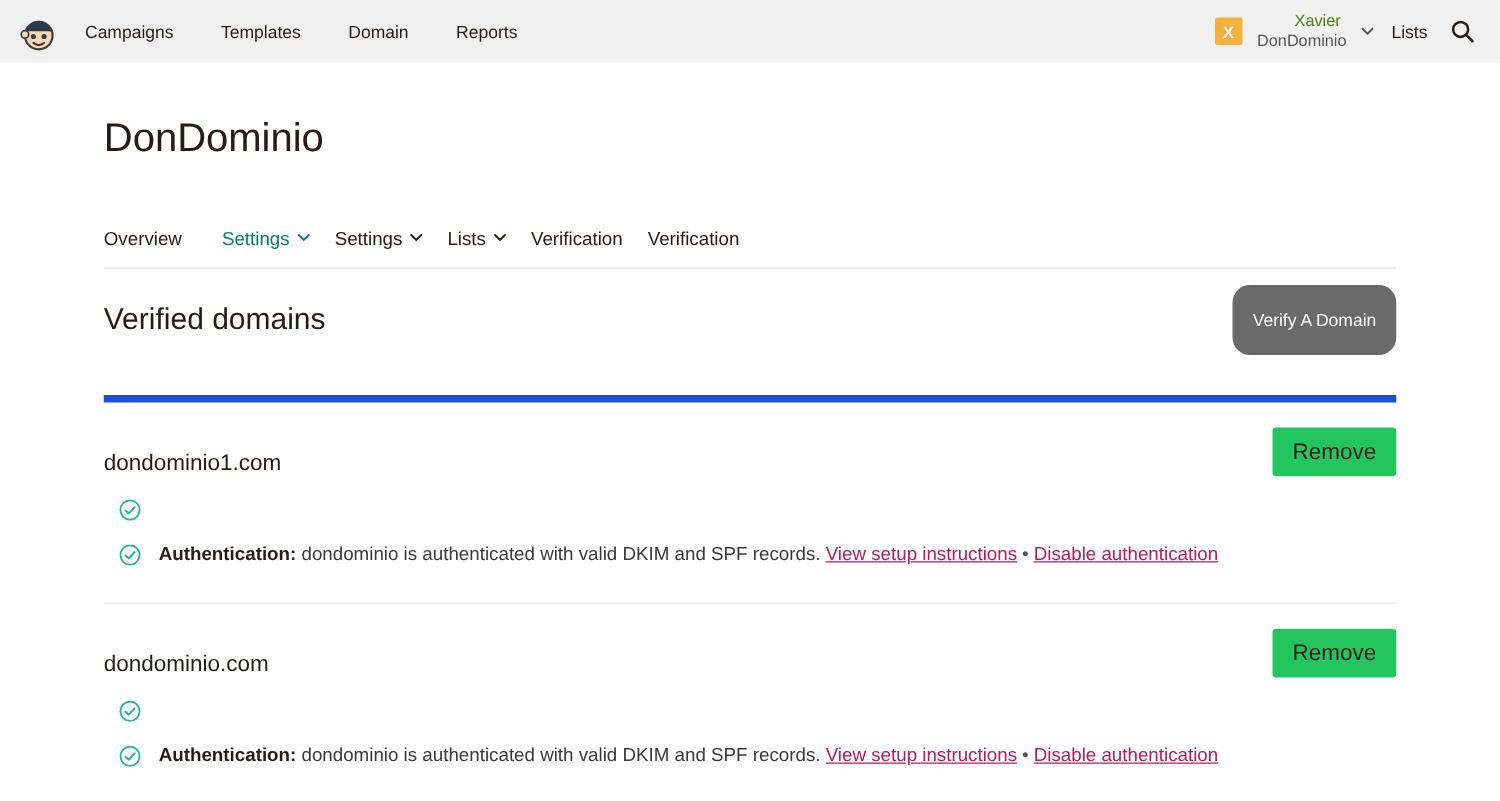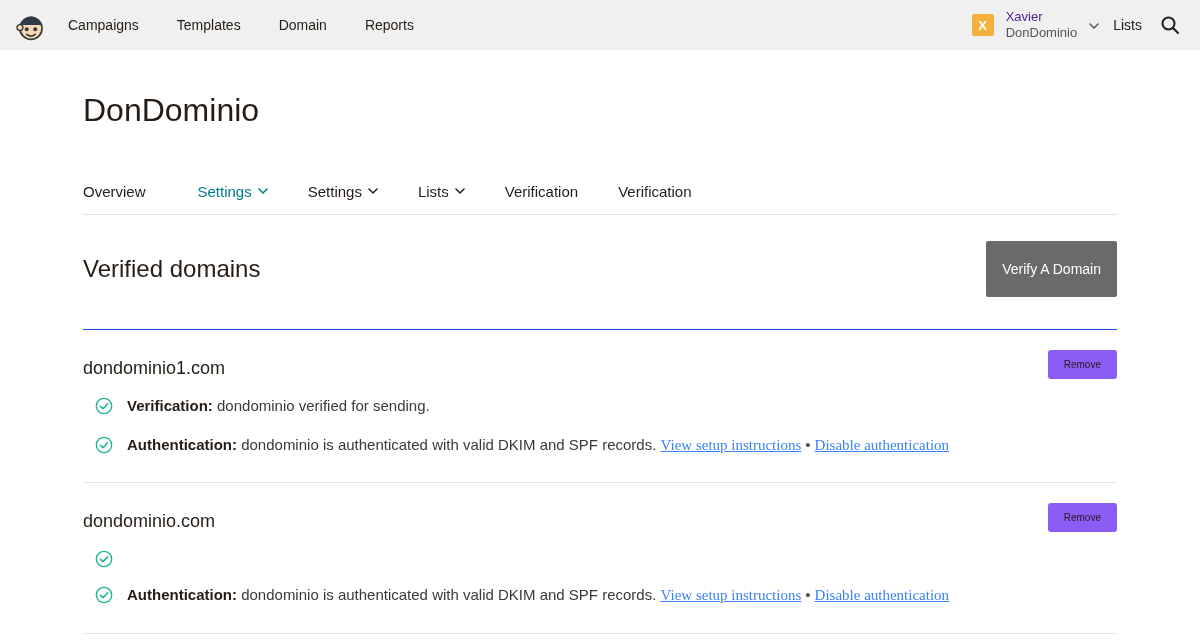--- a/index.html
+++ b/index.html
@@ -46,85 +46,85 @@
     background: #f4b13e;
     color: #fff;
     display: flex;
     align-items: center;
     justify-content: center;
     border-radius: 2px;
     font-weight: 600;
     font-size: 13px;
   }
   .user-text { display: flex; flex-direction: column; line-height: 1.2; }
-  .user-text .name { font-size: 13px; color: #4c1d95; }
+  .user-text .name { font-size: 13px; color: #4d7c0f; margin-left: 30px; }
   .user-text .org { font-size: 13px; color: #555; }
   .chev {
     display: inline-block;
   }
   .help-link { font-size: 14px; color: #241c15; margin-left: 14px; margin-right: 18px; }
   .search-icon { display: flex; align-items: center; }
 
   .page {
     max-width: 1034px;
     margin: 0 auto;
     padding: 0 0 40px 0;
   }
   .page-title {
     font-size: 32px;
     font-weight: 500;
     margin-top: 42px;
     color: #241c15;
   }
   .tabs {
     display: flex;
-    gap: 40px;
+    gap: 20px;
     margin-top: 54px;
     border-bottom: 1px solid #e0e0e0;
     padding-bottom: 14px;
   }
   .tab {
     font-size: 15px;
     color: #241c15;
     cursor: pointer;
     display: flex;
     align-items: center;
     gap: 6px;
   }
   .tab.active { color: #007c89; margin-left: 12px; }
   .tab .caret { font-size: 10px; }
 
   .section-header {
     display: flex;
     align-items: center;
     justify-content: space-between;
-    margin-top: 26px;
+    margin-top: 13px;
     padding-bottom: 32px;
-    border-bottom: 1px solid #1d4ed8;
+    border-bottom: 6px solid #1d4ed8;
   }
   .section-title {
     font-size: 24px;
     font-weight: 500;
   }
   .btn-primary {
     background: #6a6a6a;
     color: #fff;
     border: none;
-    border-radius: 2px;
+    border-radius: 14px;
     padding: 20px 16px;
     font-size: 14px;
     cursor: pointer;
   }
   .btn-secondary {
-    background: #8b5cf6;
+    background: #22c55e;
     color: #241c15;
     border: none;
     border-radius: 3px;
     padding: 9px 16px;
-    font-size: 10px;
+    font-size: 18px;
     cursor: pointer;
   }
 
   .domain-block {
     border-bottom: 1px solid #e6e6e6;
     padding: 20px 0 26px 0;
   }
   .domain-head {
     display: flex;
     align-items: flex-end;
@@ -146,24 +146,23 @@
   }
   .status-row .text { line-height: 1.5; color: #3a3a3a;}
   .status-row .label { font-weight: 600; color: #241c15;}
   .check-icon {
     width: 18px;
     height: 18px;
     flex-shrink: 0;
     margin-top: 2px;
   }
   .link {
-    color: #3b82f6;
+    color: #be185d;
     text-decoration: underline;
     cursor: pointer;
-    font-family: Liberation Serif, serif;
   }
   .sep { color: #555; margin: 0 4px; }
 </style>
 </head>
 <body>
 
 <div class="topbar">
   <div class="logo">
     <svg viewBox="0 0 40 40" width="34" height="34">
       <circle cx="20" cy="24" r="13" fill="#f6d9b6" stroke="#3b3b3b" stroke-width="2"></circle>
@@ -251,23 +250,20 @@
       <div class="domain-name">dondominio1.com</div>
       <button class="btn-secondary">Remove</button>
     </div>
     <div class="status-row">
       <span class="check-icon">
         <svg viewBox="0 0 20 20" width="18" height="18">
             <circle cx="10" cy="10" r="8.5" fill="none" stroke="#21b593" stroke-width="1.6"></circle>
             <path d="M6 10.5 L9 13 L14 7.5" fill="none" stroke="#21b593" stroke-width="1.8" stroke-linecap="round" stroke-linejoin="round"></path>
           </svg>
       </span>
-      <div class="text">
-        <span class="label">Verification:</span><span> dondominio verified for sending.</span>
-      </div>
     </div>
     <div class="status-row">
       <span class="check-icon">
         <svg viewBox="0 0 20 20" width="18" height="18">
             <circle cx="10" cy="10" r="8.5" fill="none" stroke="#21b593" stroke-width="1.6"></circle>
             <path d="M6 10.5 L9 13 L14 7.5" fill="none" stroke="#21b593" stroke-width="1.8" stroke-linecap="round" stroke-linejoin="round"></path>
           </svg>
       </span>
       <div class="text">
         <span class="label">Authentication:</span><span> dondominio is authenticated with valid DKIM and SPF records. </span><a class="link">View setup instructions</a><span class="sep">•</span><a class="link">Disable authentication</a>

